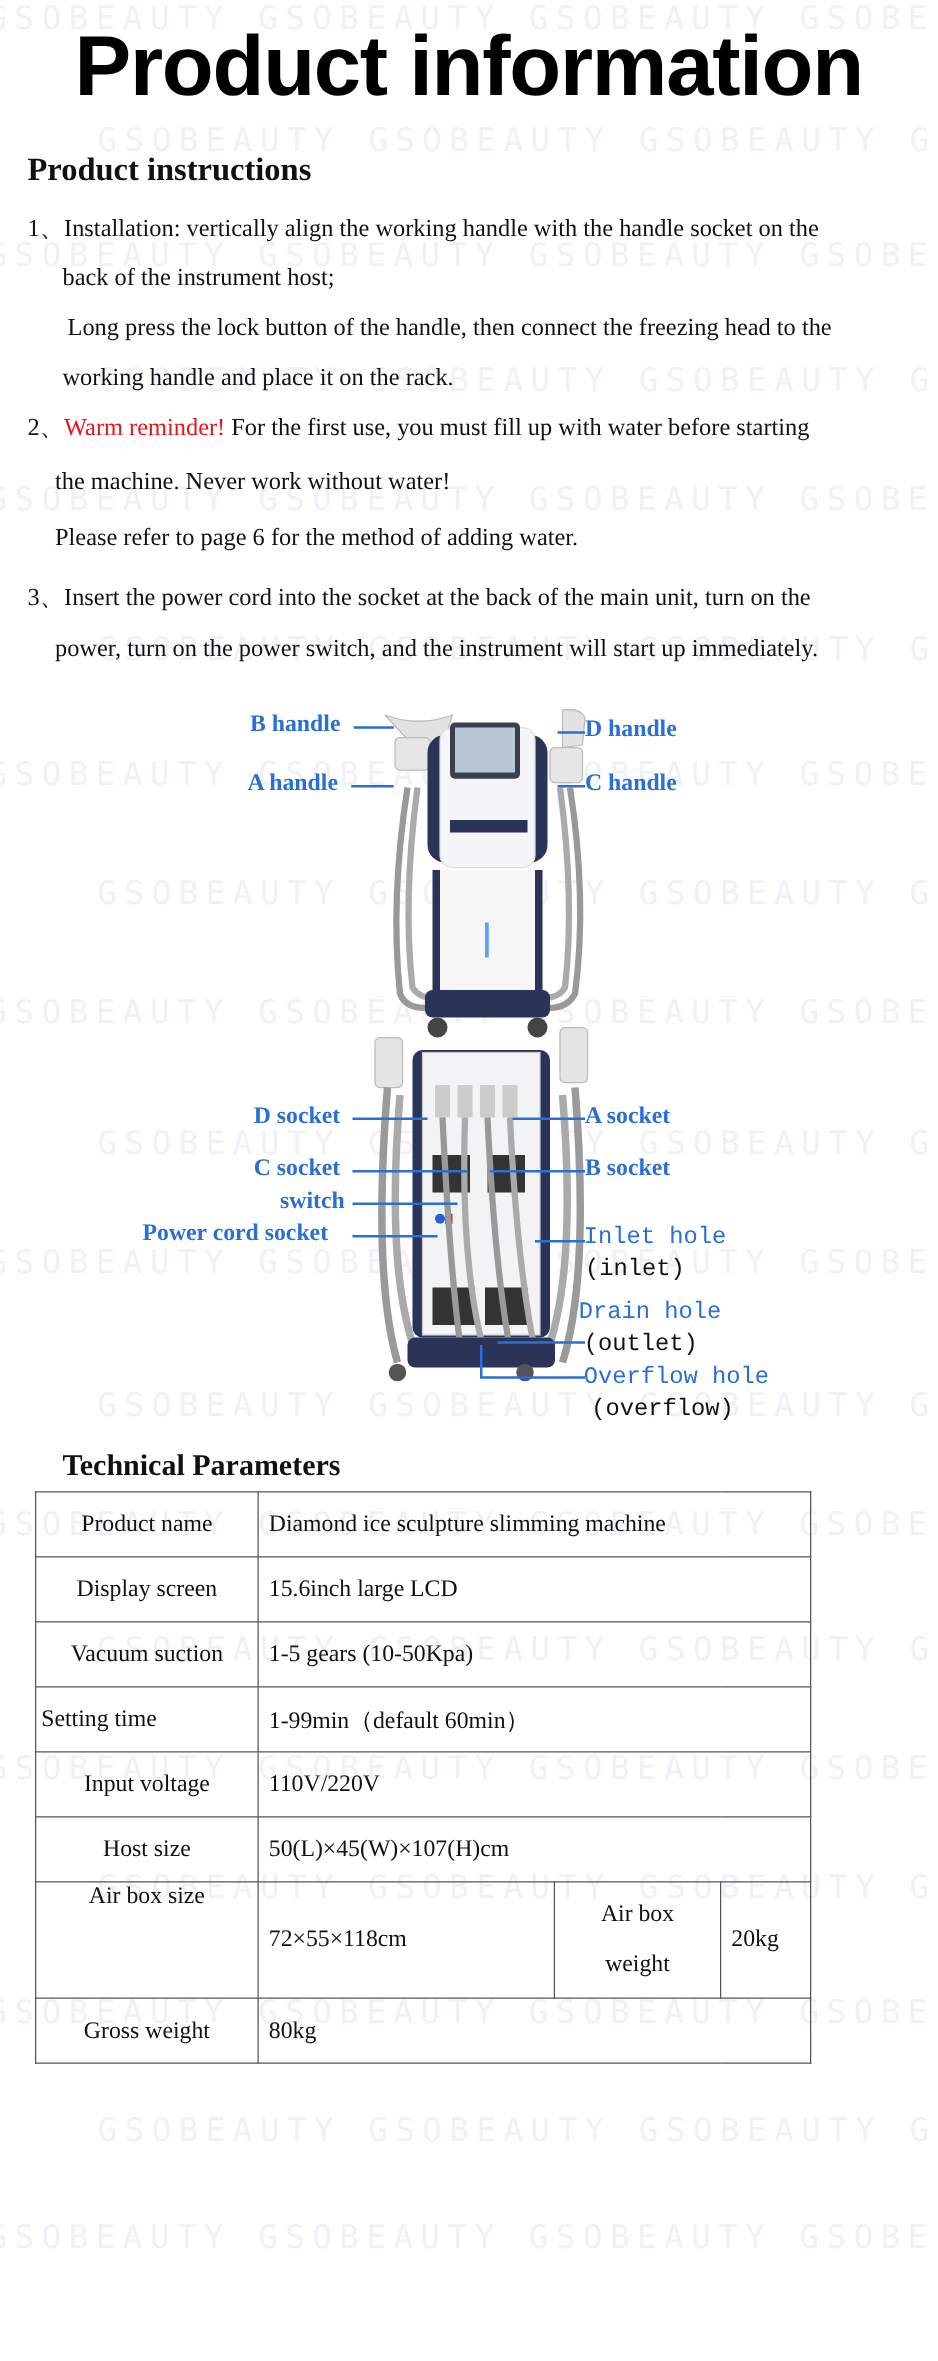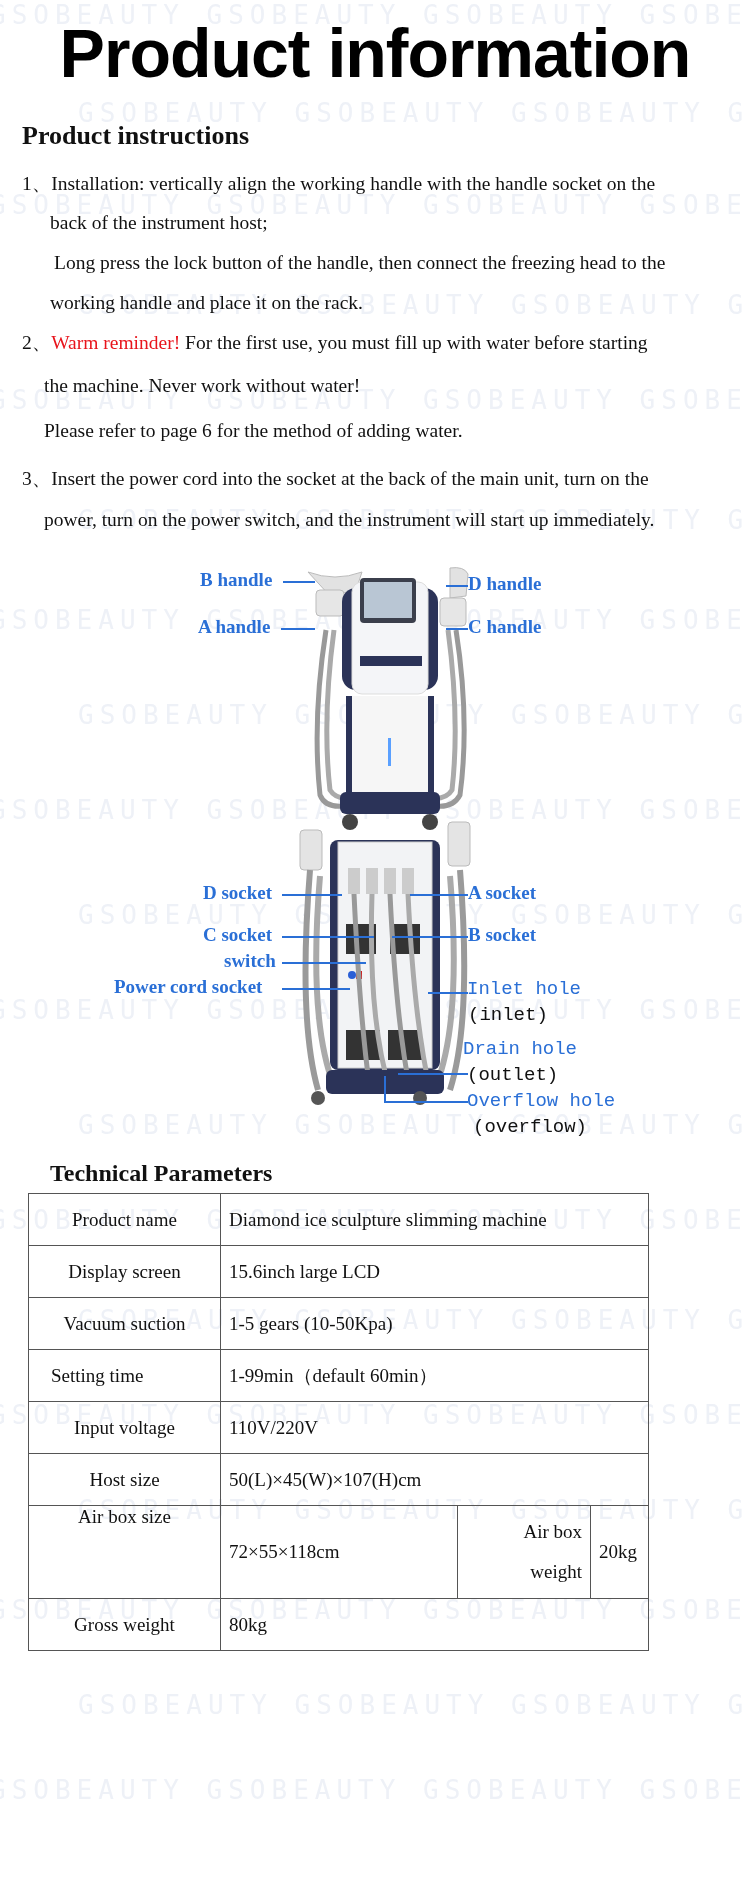--- a/index.html
+++ b/index.html
@@ -10,21 +10,21 @@
   .p{position:absolute;font-size:19.5px;line-height:22px;white-space:nowrap;z-index:1;color:#111;}
   .red{color:#e8141c;}
   .diag{position:absolute;z-index:1;}
   .lbl{position:absolute;font-weight:bold;font-size:19px;color:#2a6fd6;white-space:nowrap;font-family:"Liberation Serif",serif;}
   .lblm{position:absolute;font-size:19px;color:#2a6fd6;white-space:nowrap;font-family:"Liberation Mono",monospace;}
   .lbls{position:absolute;font-size:19px;color:#111;white-space:nowrap;font-family:"Liberation Mono",monospace;}
   .ln{position:absolute;background:#2a6fd6;}
   table{position:absolute;left:28px;top:1193px;width:621px;border-collapse:collapse;z-index:1;font-size:19px;}
   td{border:1.3px solid #555;padding:0 8px;height:51px;}
   td.k{width:161px;text-align:center;}
-  td.k.left{text-align:left;padding-left:22px;}
+  td.k.left{text-align:left;padding-left:4px;}
 </style>
 </head>
 <body>
 
 <div class="wm" style="top:0px;left:-10px">GSOBEAUTY GSOBEAUTY GSOBEAUTY GSOBEAUTY GSOBEAUTY</div>
 <div class="wm" style="top:98px;left:78px">GSOBEAUTY GSOBEAUTY GSOBEAUTY GSOBEAUTY GSOBEAUTY</div>
 <div class="wm" style="top:190px;left:-10px">GSOBEAUTY GSOBEAUTY GSOBEAUTY GSOBEAUTY GSOBEAUTY</div>
 <div class="wm" style="top:290px;left:78px">GSOBEAUTY GSOBEAUTY GSOBEAUTY GSOBEAUTY GSOBEAUTY</div>
 <div class="wm" style="top:385px;left:-10px">GSOBEAUTY GSOBEAUTY GSOBEAUTY GSOBEAUTY GSOBEAUTY</div>
 <div class="wm" style="top:505px;left:78px">GSOBEAUTY GSOBEAUTY GSOBEAUTY GSOBEAUTY GSOBEAUTY</div>
@@ -169,21 +169,21 @@
         <td class="k">Input voltage</td>
         <td colspan="3">110V/220V</td>
       </tr>
   <tr>
         <td class="k">Host size</td>
         <td colspan="3">50(L)×45(W)×107(H)cm</td>
       </tr>
   <tr>
     <td class="k" style="height:92px;vertical-align:top;">Air box size</td>
     <td style="width:220px">72×55×118cm</td>
-    <td style="width:116px;text-align:right;line-height:40px"><span>Air box</span><br><span>weight</span></td>
+    <td style="width:116px;text-align:center;line-height:40px"><span>Air box</span><br><span>weight</span></td>
     <td>20kg</td>
   </tr>
   <tr>
         <td class="k">Gross weight</td>
         <td colspan="3">80kg</td>
       </tr>
 </tbody>
   </table>
 
 </body></html>

